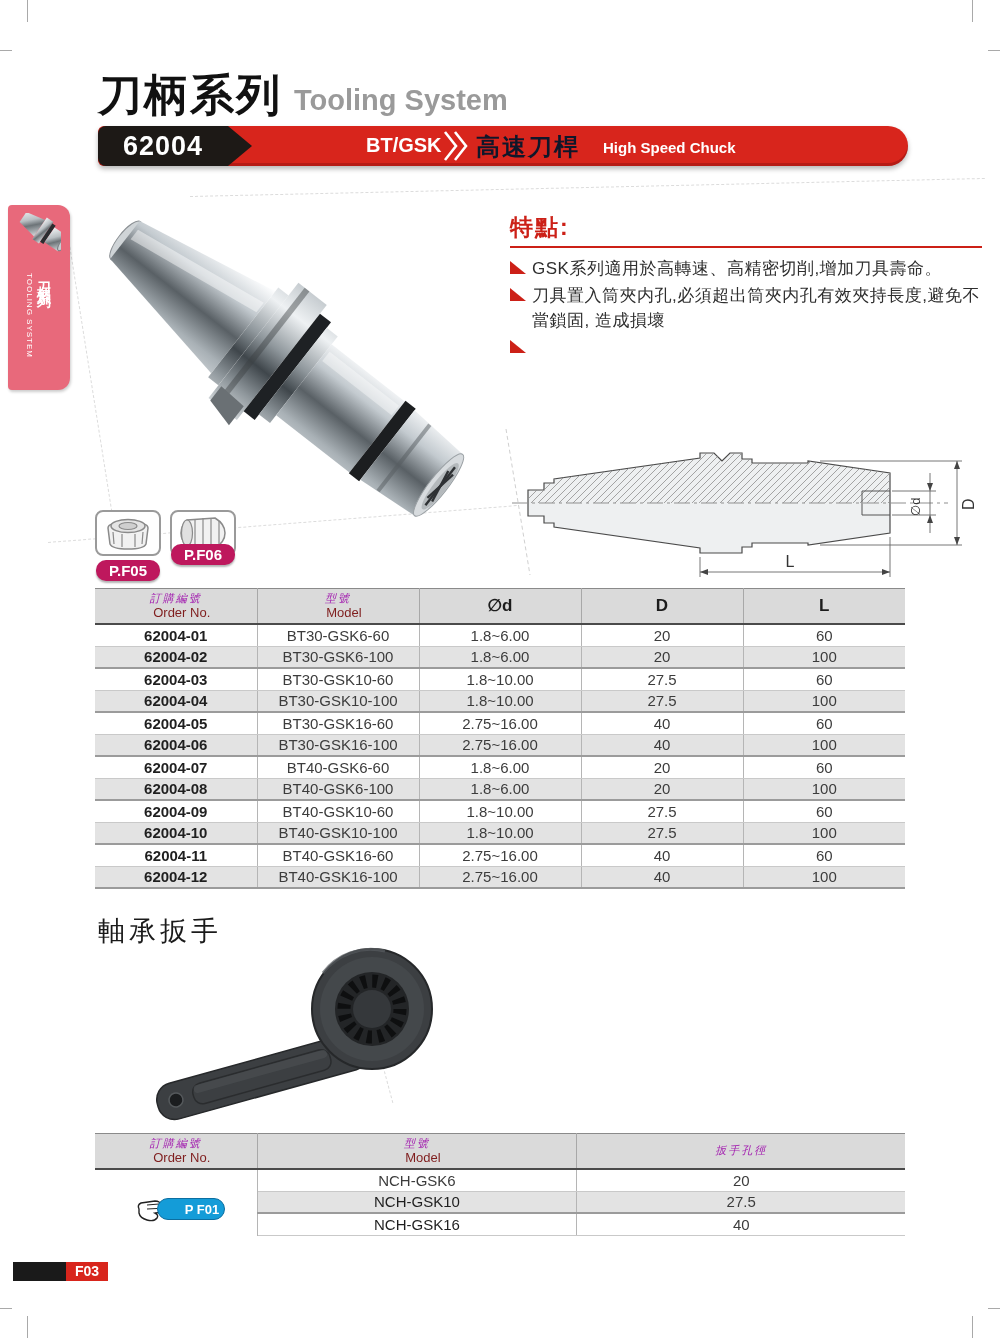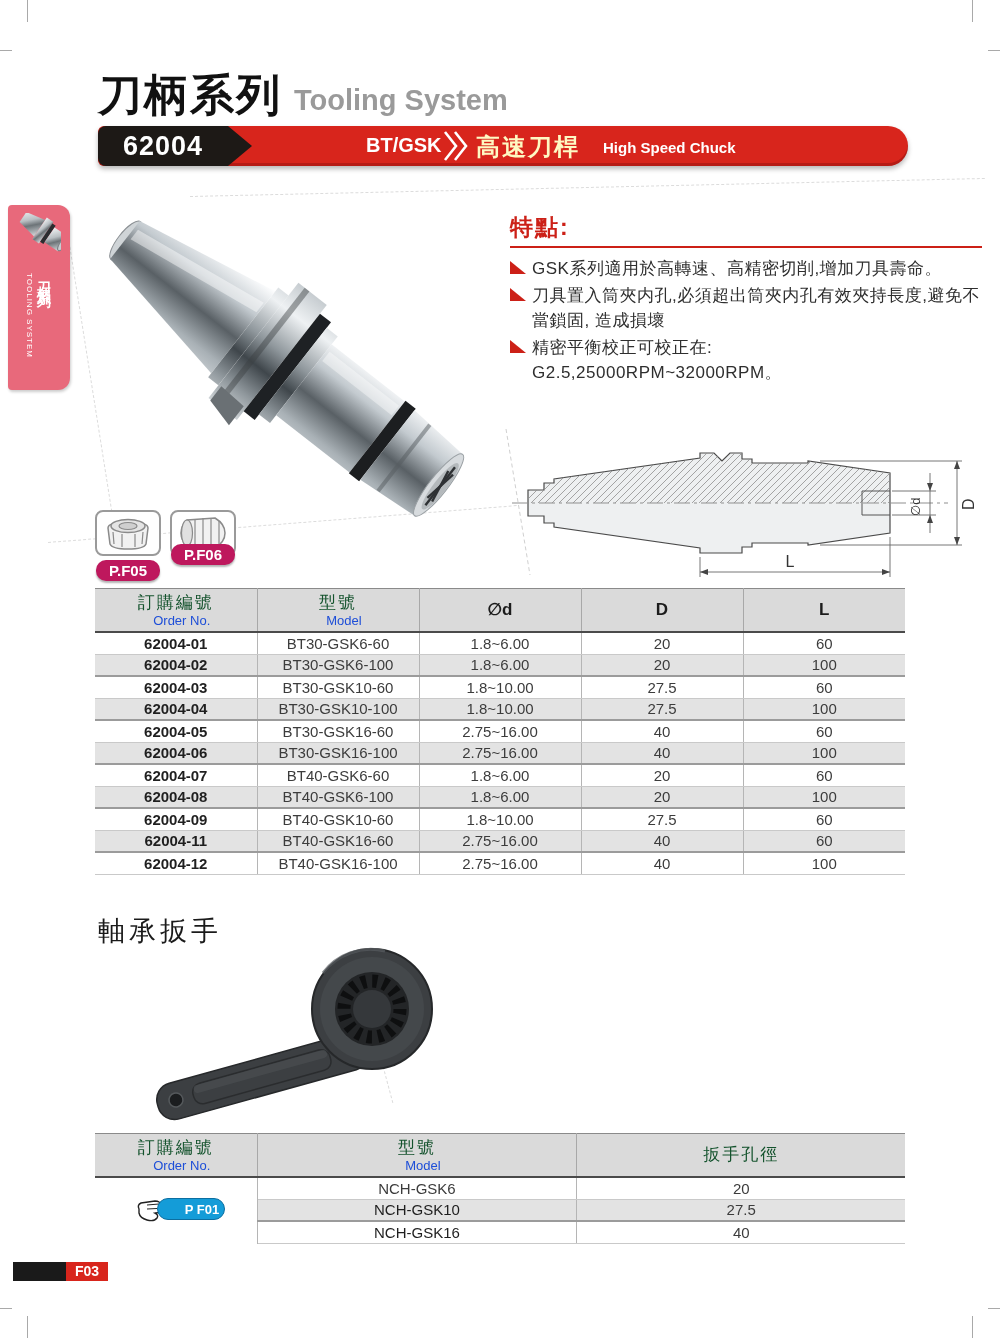--- a/index.html
+++ b/index.html
@@ -24,21 +24,21 @@
   #banner { position:absolute; left:98px; top:126px; width:810px; height:40px;
             background:#d8251c; border-radius:6px 20px 20px 6px;
             box-shadow:0 3px 5px rgba(0,0,0,0.28), inset 0 -3px 0 rgba(80,0,0,0.25); }
   #banner .black-tab { position:absolute; left:0; top:0; width:130px; height:40px;
             background:#1d1916; border-radius:8px 0 0 8px; display:flex; align-items:center; justify-content:center; }
   #banner .black-arrow { position:absolute; left:130px; top:0; width:0; height:0;
             border-top:20px solid transparent; border-bottom:20px solid transparent; border-left:24px solid #1d1916; }
   #banner .code { color:#fff; font-size:27px; font-weight:bold; letter-spacing:1px; }
   #banner .series { position:absolute; left:268px; top:8px; color:#fff; font-size:20px; font-weight:bold; }
   #banner .chev { position:absolute; left:344px; top:3px; }
-  #banner .t-zh { position:absolute; left:378px; top:5px; color:#fef9c3; font-size:24px; font-weight:bold; letter-spacing:2px; }
+  #banner .t-zh { position:absolute; left:378px; top:5px; color:#0f172a; font-size:24px; font-weight:bold; letter-spacing:2px; }
   #banner .t-en { position:absolute; left:505px; top:13px; color:#fff; font-size:15px; font-weight:bold; }
 
   
   #side-tab { position:absolute; left:8px; top:205px; width:62px; height:185px;
               background:#e8697b; border-radius:4px 12px 12px 4px; box-shadow:1px 2px 3px rgba(0,0,0,0.2);
               display:flex; flex-direction:column; align-items:center; }
   #side-tab .mini { margin-top:8px; }
   #side-tab .vlabels { display:flex; flex-direction:row; align-items:flex-start; margin-top:6px; }
   #side-tab .vzh { writing-mode:vertical-rl; color:#fff; font-size:14px; letter-spacing:4px; font-weight:bold; }
   #side-tab .ven { writing-mode:vertical-rl; text-orientation:sideways; color:#fff; font-size:8px; letter-spacing:1px; margin-right:2px; margin-top:2px; }
@@ -57,22 +57,22 @@
                display:flex; align-items:center; justify-content:center; }
   .pref-badge { position:absolute; width:64px; height:21px; background:#be185d; border-radius:10px;
                 color:#fff; font-size:15px; font-weight:bold; text-align:center; line-height:21px;
                 box-shadow:0 2px 2px rgba(0,0,0,0.3); }
 
   
   .ctable { position:absolute; border-collapse:collapse; table-layout:fixed; width:810px; }
   .ctable th { background:#dadada; border-right:1px solid #a8a8a8; border-top:1px solid #8a8a8a;
                border-bottom:2px solid #4a4a4a; font-weight:normal; padding:2px 0 3px 0; }
   .ctable th:last-child { border-right:none; }
-  .ctable .h-zh { font-size:17px; color:#14532d; letter-spacing:2px; display:block; }
-  .ctable .h-en { font-size:13px; color:#1d4ed8; display:block; margin-top:-1px;margin-left:12px; }
+  .ctable .h-zh { font-size:11px; color:#a21caf; letter-spacing:2px; display:block;font-style:italic; }
+  .ctable .h-en { font-size:13px; color:#7f1d1d; display:block; margin-top:-1px;margin-left:12px; }
   .ctable .h-sym { font-size:17px; font-weight:bold; color:#1c1c1c; }
   .ctable td { text-align:center; font-size:15px; color:#3c3c3c; height:22px; padding:0;
                border-right:1px solid #b5b5b5; border-bottom:1px solid #c9c9c9; }
   .ctable td:last-child { border-right:none; }
   .ctable tbody tr:nth-child(even) { background:#e3e3e3; }
   .ctable tbody tr:nth-child(even) td { border-bottom:2px solid #9b9b9b; }
   .ctable td:first-child { font-weight:bold; color:#1f1f1f; }
   #wrench-table td:first-child { font-weight:normal; }
   #wrench-table td.badge-cell { border-bottom:none; background:#fff; }
 
@@ -227,22 +227,20 @@
         <div class="feat-item">
           <span class="feat-tri"></span>
           <span class="feat-text">GSK系列適用於高轉速、高精密切削,增加刀具壽命。</span>
         </div>
         <div class="feat-item">
           <span class="feat-tri"></span>
           <span class="feat-text">刀具置入筒夾内孔,必須超出筒夾内孔有效夾持長度,避免不當鎖固, 造成損壞</span>
         </div>
         <div class="feat-item">
           <span class="feat-tri"></span>
-          <span class="feat-text">精密平衡校正可校正在:
-G2.5,25000RPM~32000RPM。</span>
         </div>
       </div>
   </div>
 
   <svg style="position:absolute; left:500px; top:415px;" width="482" height="170" viewBox="0 0 482 170">
     <defs>
       <pattern id="hatch" width="7" height="7" patternUnits="userSpaceOnUse">
         <path d="M0,7 L7,0" stroke="#8f8f8f" stroke-width="0.8"></path>
       </pattern>
       <clipPath id="clipShape">
@@ -358,20 +356,27 @@
           <td>1.8~6.00</td>
           <td>20</td>
           <td>100</td>
         </tr>
         <tr>
           <td>62004-09</td>
           <td>BT40-GSK10-60</td>
           <td>1.8~10.00</td>
           <td>27.5</td>
           <td>60</td>
+        </tr>
+        <tr>
+          <td>62004-10</td>
+          <td>BT40-GSK10-100</td>
+          <td>1.8~10.00</td>
+          <td>27.5</td>
+          <td>100</td>
         </tr>
         <tr>
           <td>62004-11</td>
           <td>BT40-GSK16-60</td>
           <td>2.75~16.00</td>
           <td>40</td>
           <td>60</td>
         </tr>
         <tr>
           <td>62004-12</td>

